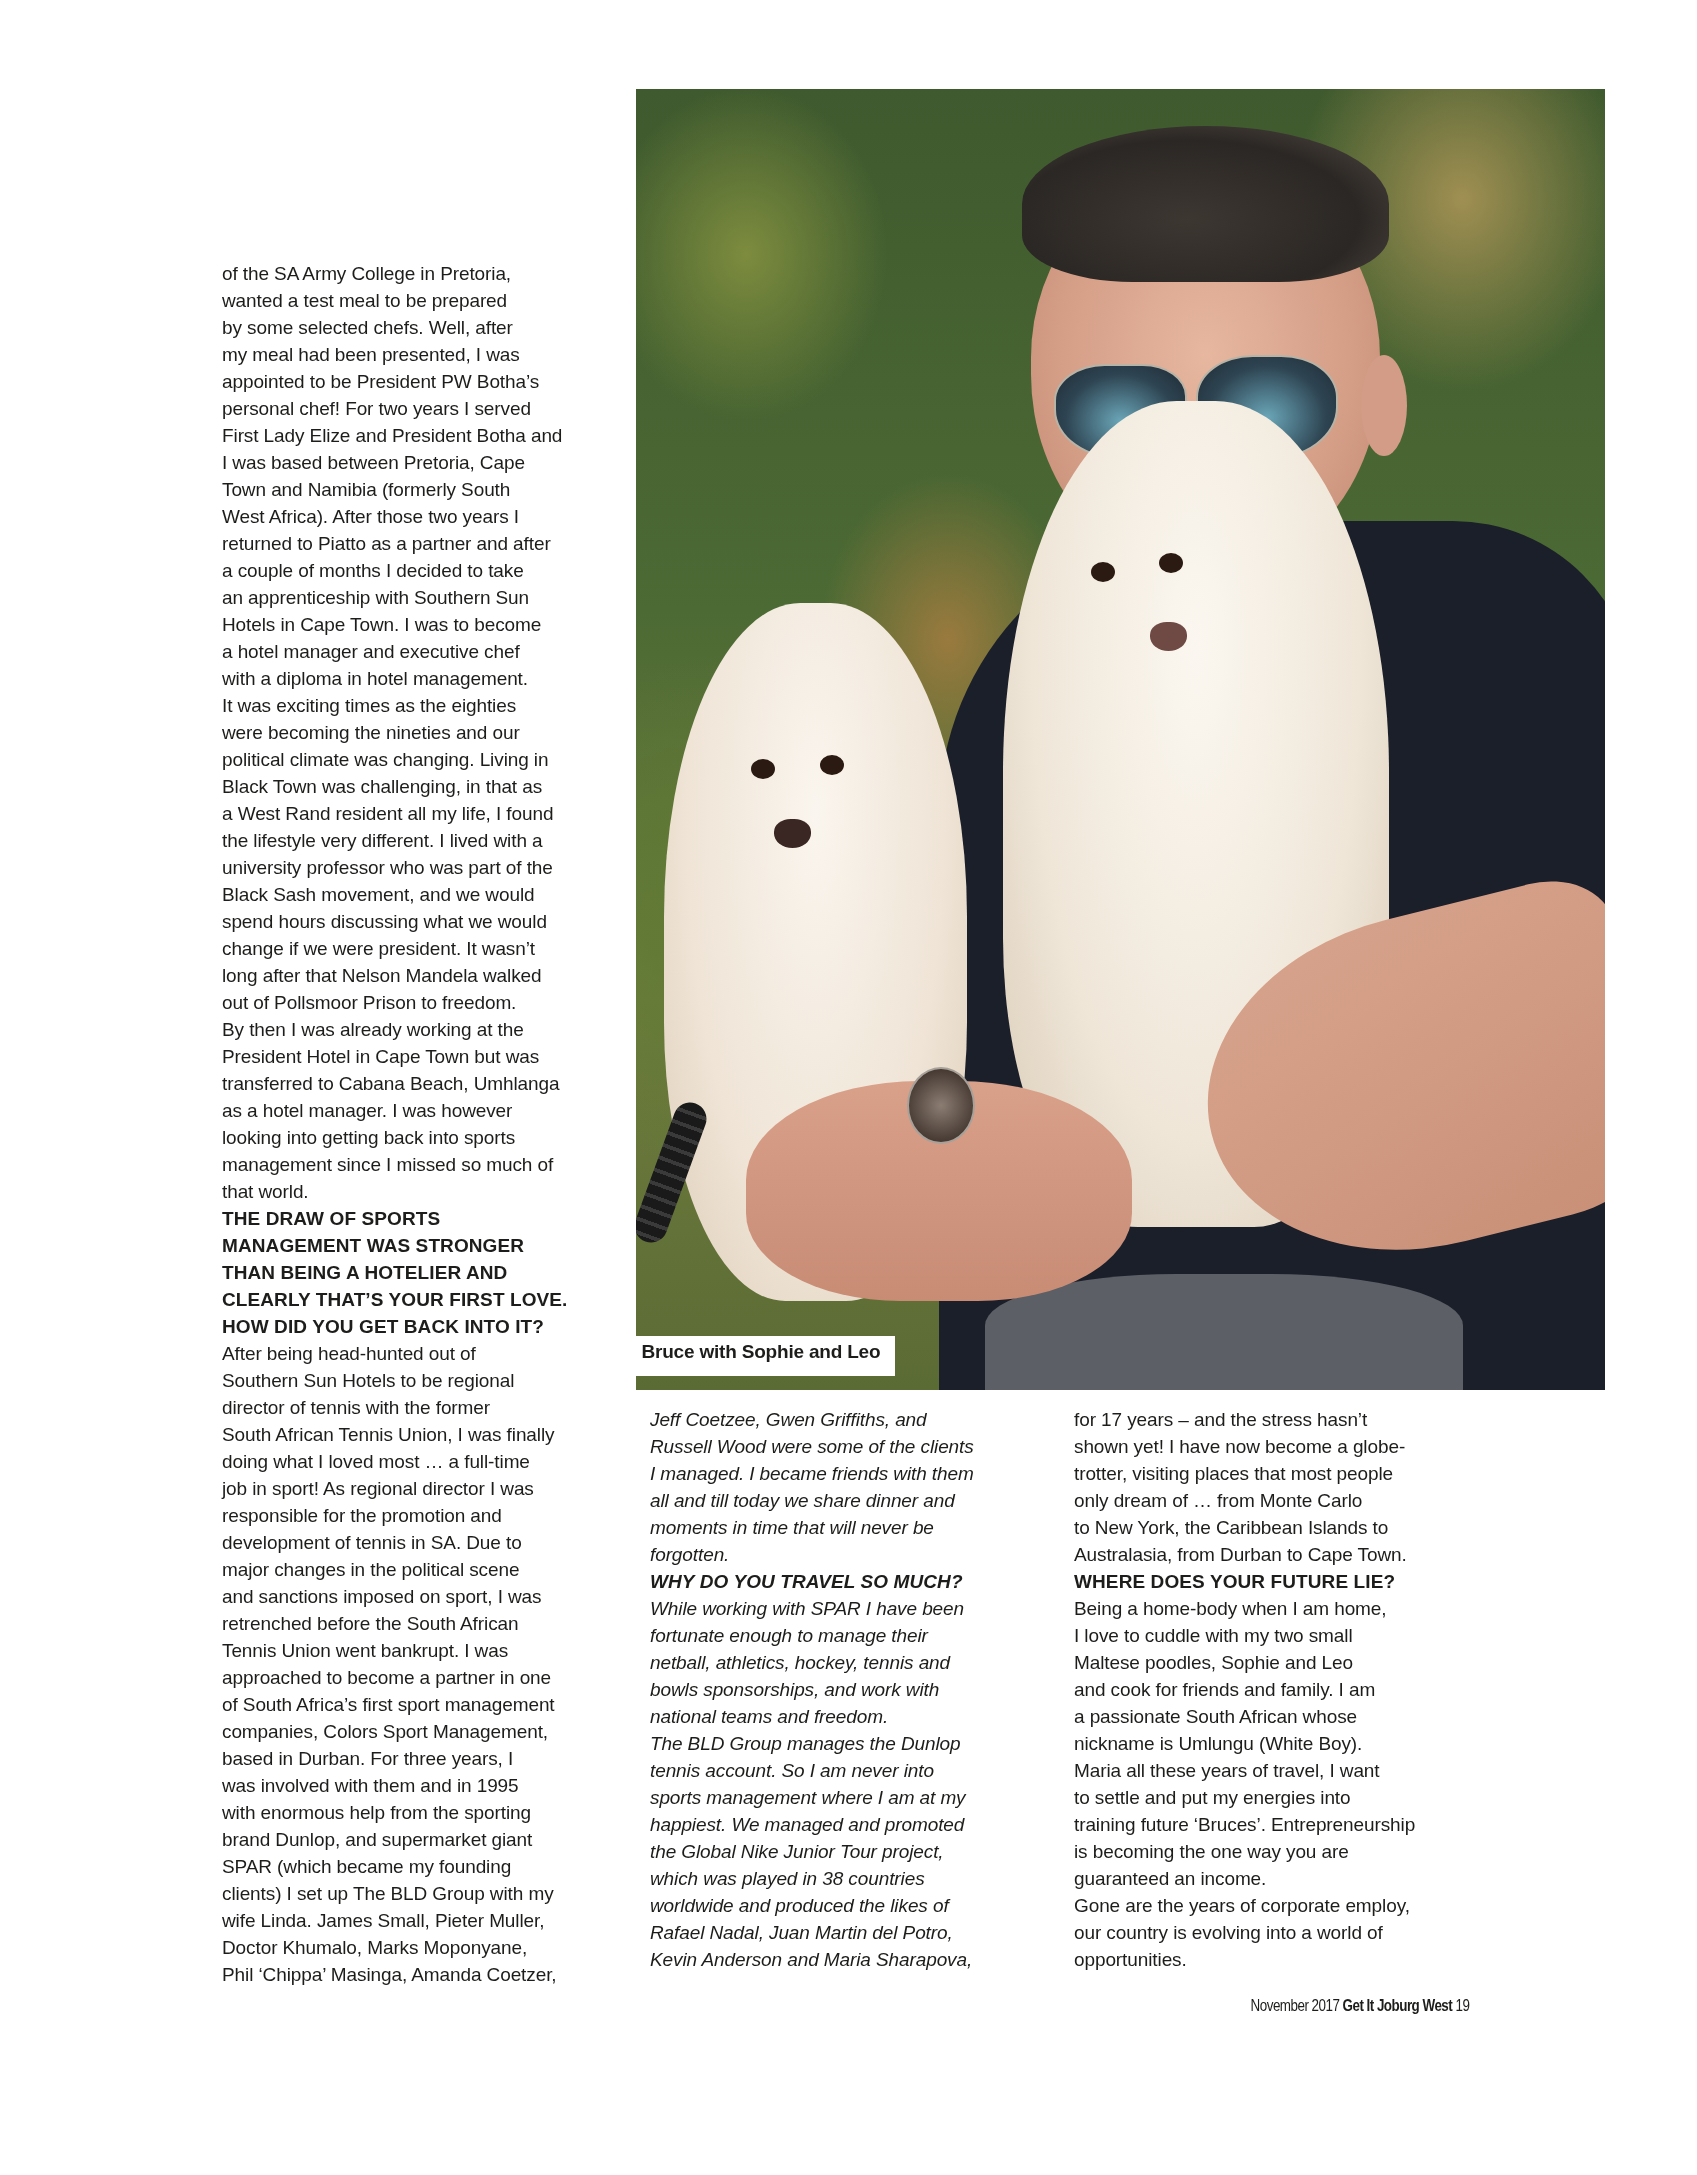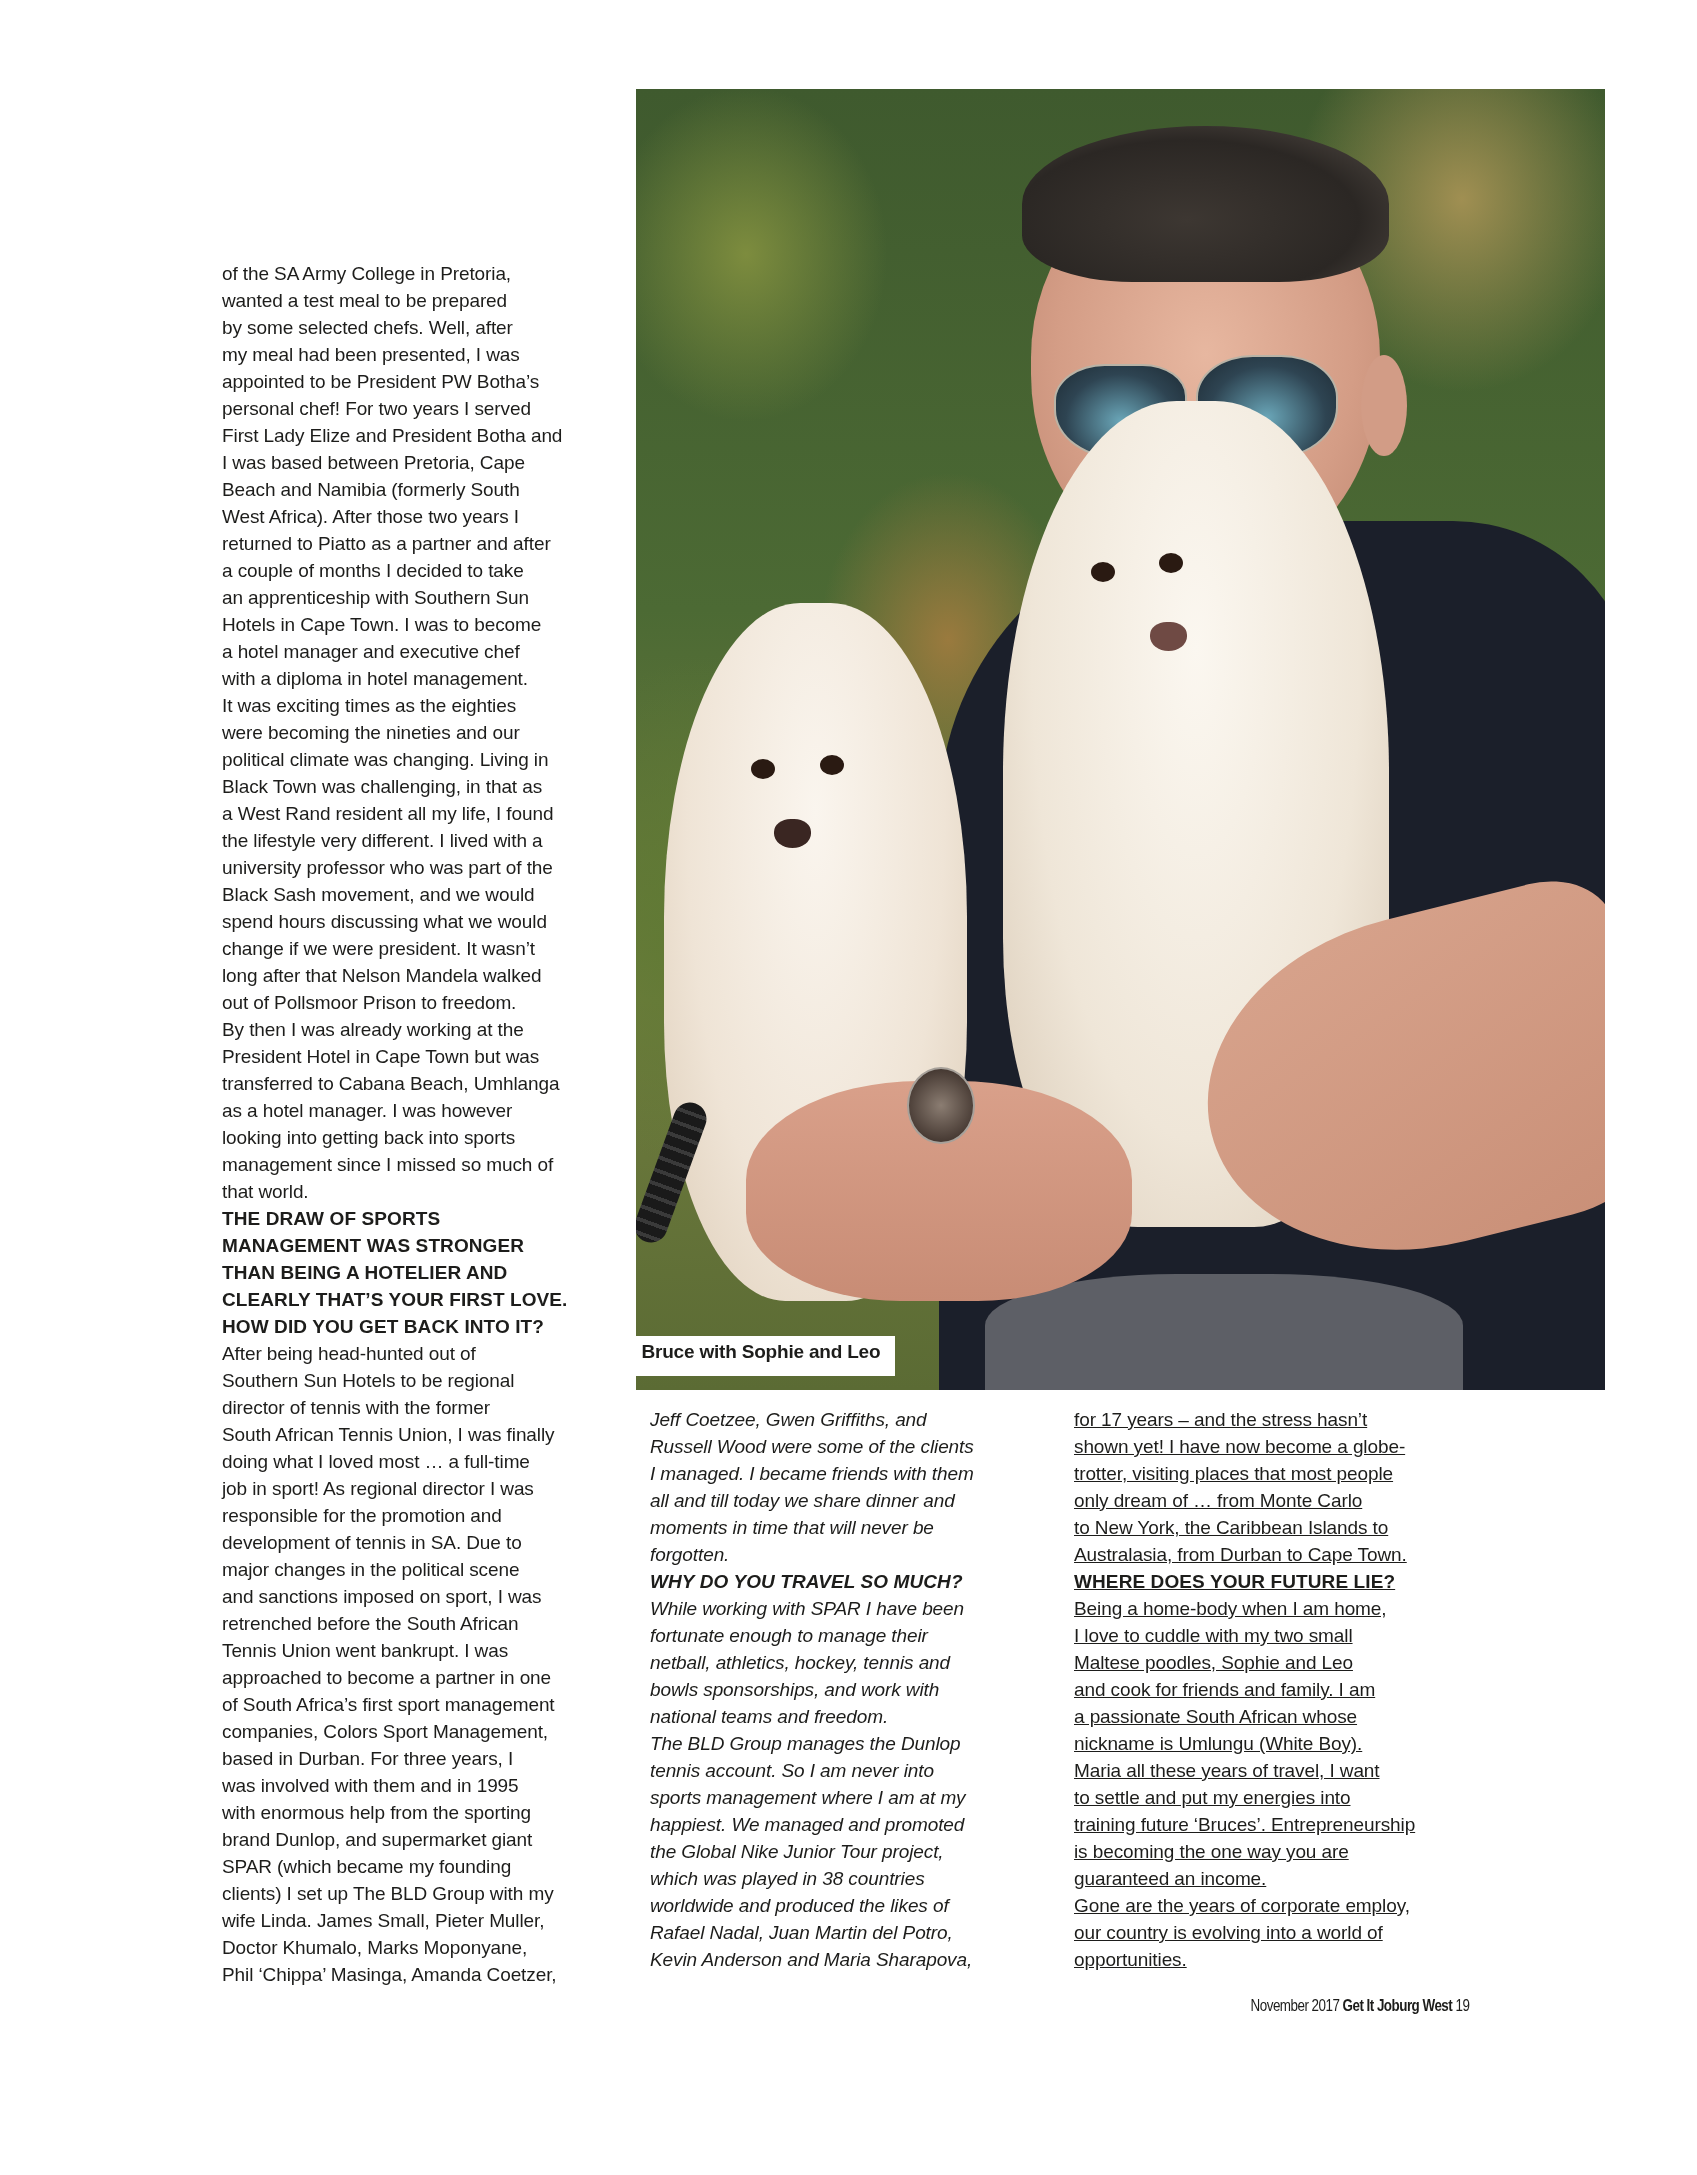--- a/index.html
+++ b/index.html
@@ -3,21 +3,21 @@
 <meta charset="utf-8">
 <style>
   html, body { margin: 0; padding: 0; background: #ffffff; }
   body { width: 1698px; height: 2175px; position: relative; overflow: hidden;
          font-family: "Liberation Sans", "DejaVu Sans", sans-serif; color: #1d1d1b; }
   .col { position: absolute; font-size: 19px; line-height: 27px; letter-spacing: -0.1px; white-space: nowrap; }
   .col .ln { display: block; height: 27px; }
   .col .hd { font-weight: bold; letter-spacing: 0.1px; }
   #col1 { left: 222px; top: 260px; width: 404px; }
   #col2 { left: 650px; top: 1406px; width: 404px; font-style: italic; }
-  #col3 { left: 1074px; top: 1406px; width: 404px; text-decoration: underline; }
+  #col3 { left: 1074px; top: 1406px; width: 404px; }
 
   
   #photo { position: absolute; left: 636px; top: 89px; width: 969px; height: 1301px; overflow: hidden;
            background:
              radial-gradient(ellipse 202px 239px at 110px 165px, #7d8c3e 0%, rgba(125,140,62,0) 70%),
              radial-gradient(ellipse 239px 275px at 826px 110px, #a08f52 0%, rgba(160,143,82,0) 70%),
              radial-gradient(ellipse 275px 367px at 73px 826px, #5f7a33 0%, rgba(95,122,51,0) 70%),
              radial-gradient(ellipse 184px 239px at 312px 551px, #9a7a3e 0%, rgba(154,122,62,0) 70%),
              linear-gradient(180deg, #3f5a2e 0%, #4c6a34 40%, #6f7c3e 70%, #5b6b34 100%); }
   .ph { position: absolute; }
@@ -79,21 +79,21 @@
 
 <div class="col" id="col1">
     <span class="ln">of the SA Army College in Pretoria,</span>
     <span class="ln">wanted a test meal to be prepared</span>
     <span class="ln">by some selected chefs. Well, after</span>
     <span class="ln">my meal had been presented, I was</span>
     <span class="ln">appointed to be President PW Botha’s</span>
     <span class="ln">personal chef! For two years I served</span>
     <span class="ln">First Lady Elize and President Botha and</span>
     <span class="ln">I was based between Pretoria, Cape</span>
-    <span class="ln">Beach and Namibia (formerly South</span>
+    <span class="ln">Town and Namibia (formerly South</span>
     <span class="ln">West Africa). After those two years I</span>
     <span class="ln">returned to Piatto as a partner and after</span>
     <span class="ln">a couple of months I decided to take</span>
     <span class="ln">an apprenticeship with Southern Sun</span>
     <span class="ln">Hotels in Cape Town. I was to become</span>
     <span class="ln">a hotel manager and executive chef</span>
     <span class="ln">with a diploma in hotel management.</span>
     <span class="ln">It was exciting times as the eighties</span>
     <span class="ln">were becoming the nineties and our</span>
     <span class="ln">political climate was changing. Living in</span>

